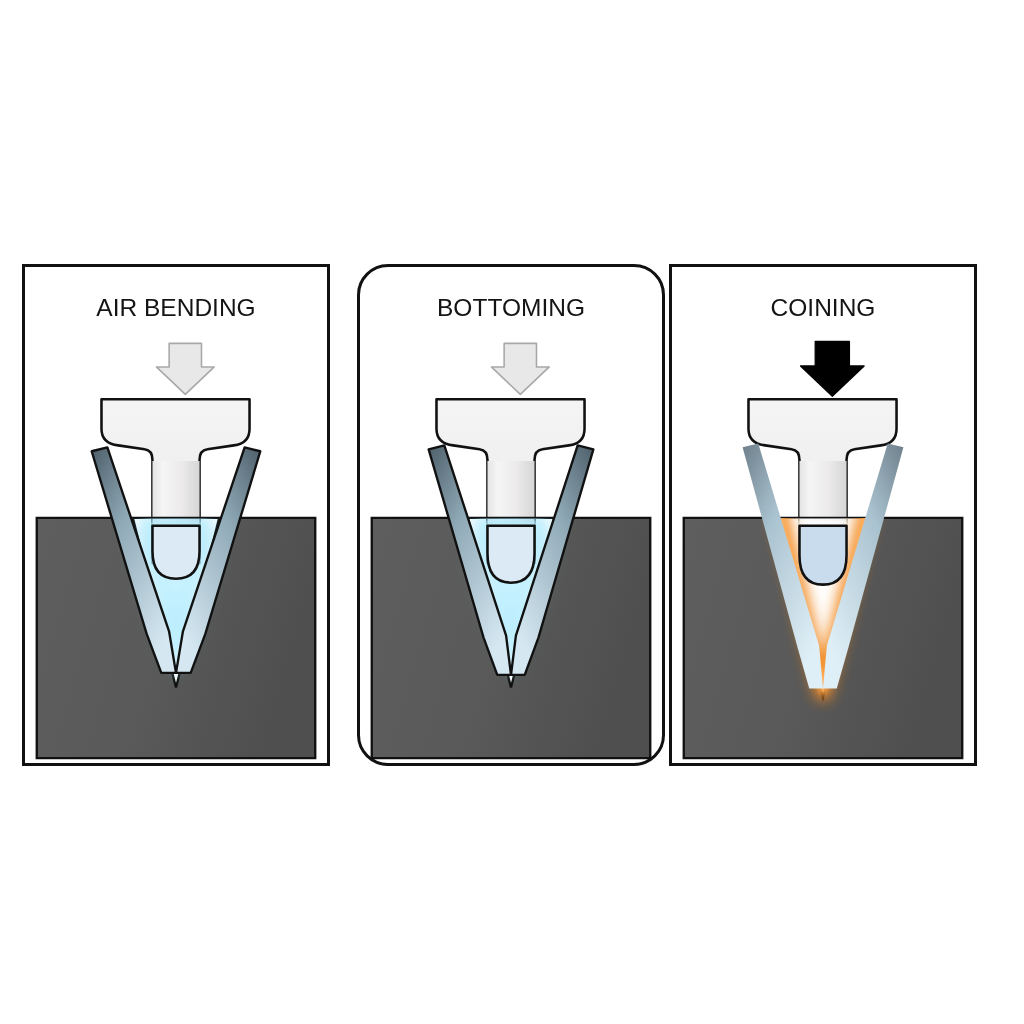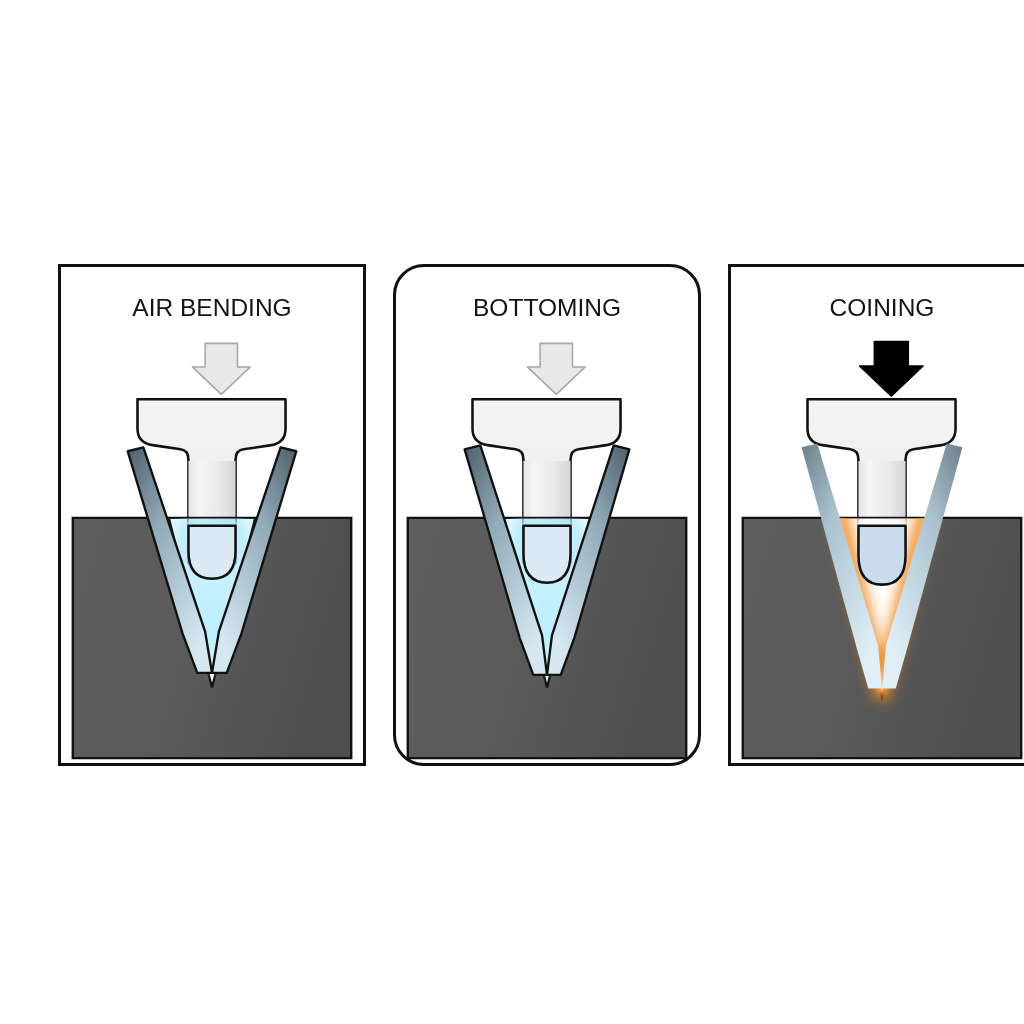--- a/index.html
+++ b/index.html
@@ -28,25 +28,24 @@
     height: 1024px;
   }
   .panel {
     position: absolute;
     top: 264px;
     width: 308px;
     height: 502px;
     background: #ffffff;
     border: 3px solid #111111;
     box-sizing: border-box;
-    margin-left: 36px;
   }
   #panel-0 { left: 22px; }
   #panel-1 { left: 357px; border-radius: 31px; }
-  #panel-2 { left: 692px; }
+  #panel-2 { left: 669px; }
   .panel-svg {
     position: absolute;
     left: 0;
     top: 0;
     width: 100%;
     height: 100%;
     display: block;
   }
 </style>
 </head>

